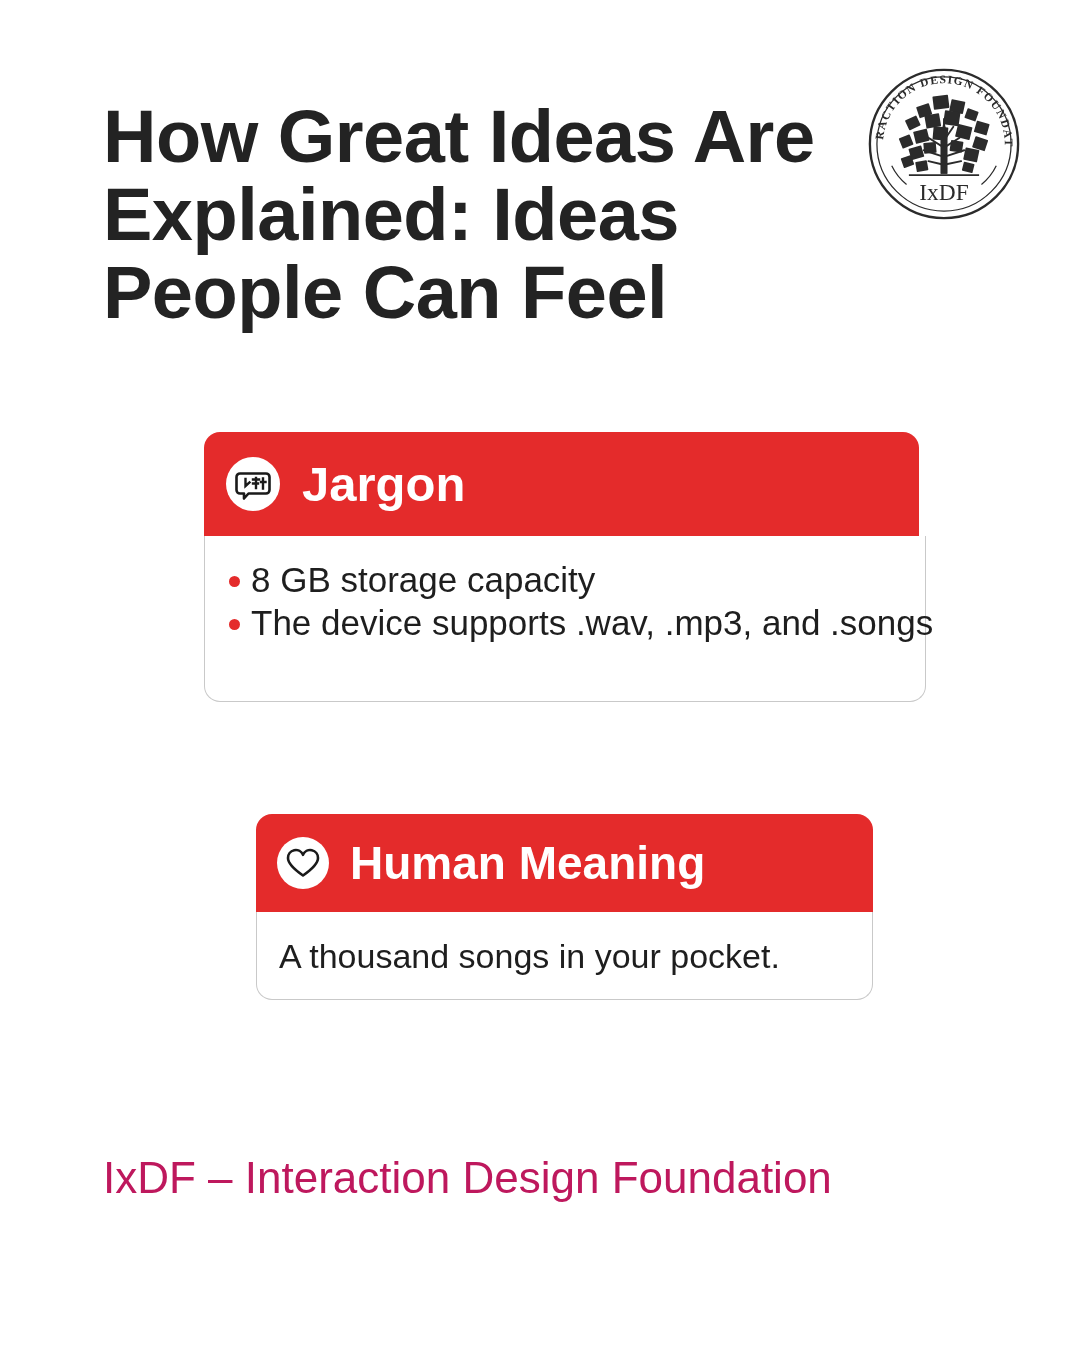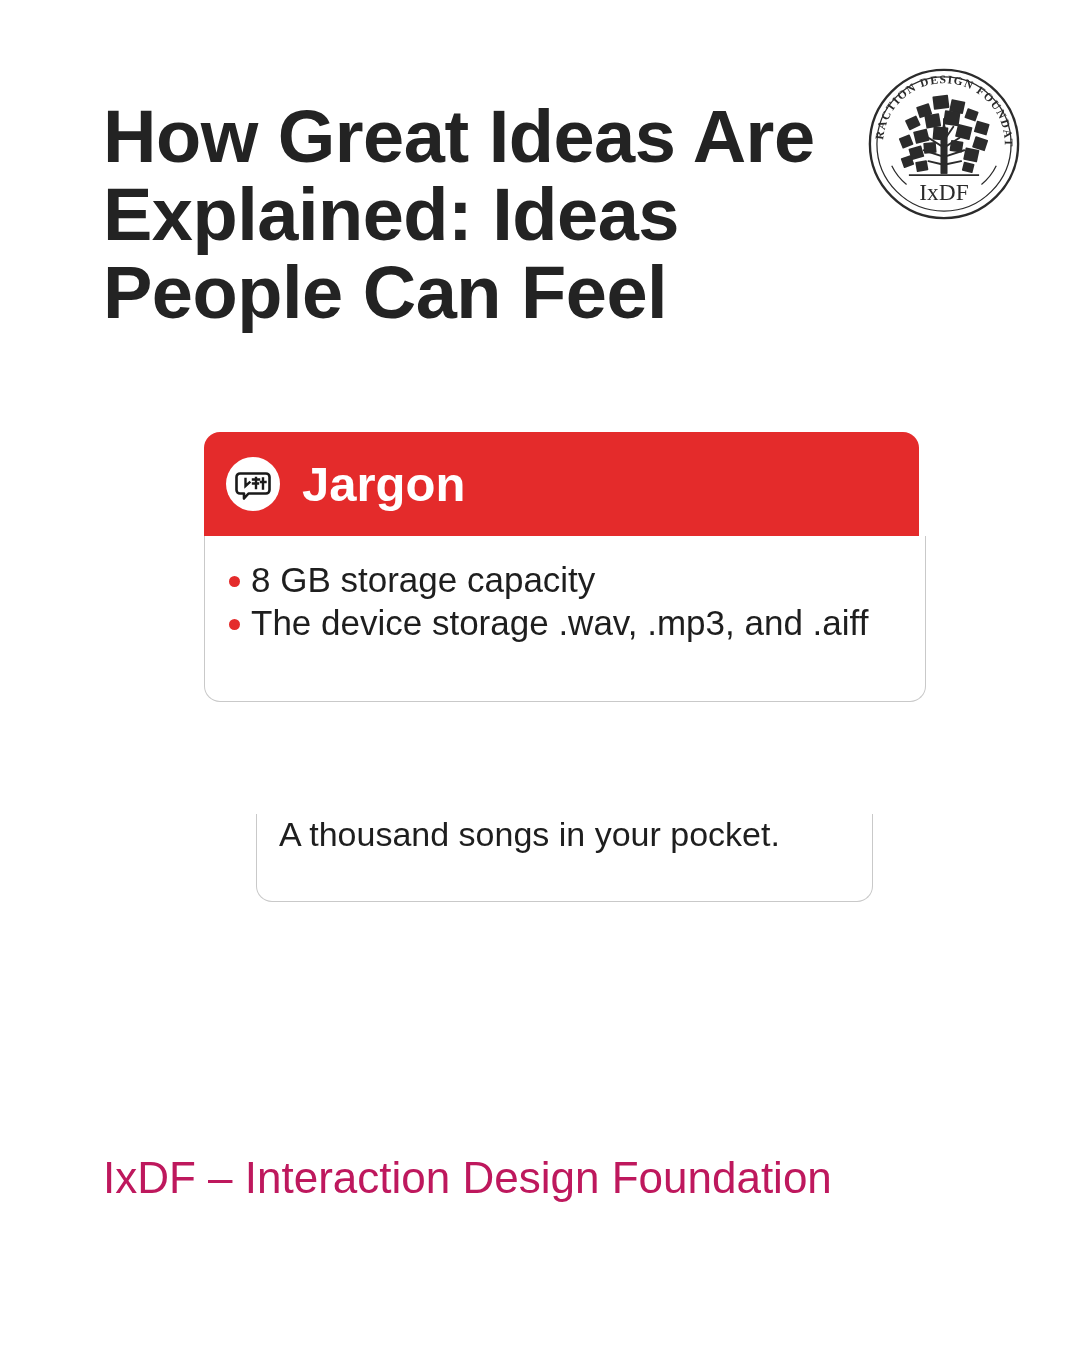--- a/index.html
+++ b/index.html
@@ -153,20 +153,21 @@
   }
   #human-card .card-title {
     font-size: 46px;
     line-height: 46px;
     margin-left: 21px;
   }
   #human-card .card-body {
     width: 617px;
     height: 88px;
     display: flex;
+    align-items: center;
     padding-left: 22px;
   }
   .body-line {
     font-size: 34px;
     line-height: 40px;
     color: #1e1e1e;
     white-space: nowrap;
   }
 
   
@@ -267,26 +268,34 @@
             <path d="M20 15.5 h6 M20 19.5 h5 M23 14 v10"></path>
             <path d="M30 14.5 v10 M28 18 h4.5"></path>
           </g>
         </svg>
       </span>
       <span class="card-title">Jargon</span>
     </div>
     <div class="card-body">
       <ul class="bullet-list">
         <li>8 GB storage capacity</li>
-        <li>The device storage .wav, .mp3, and .aiff</li>
+        <li>The device supports .wav, .mp3, and .songs</li>
       </ul>
     </div>
   </div>
 
   <div class="card" id="human-card">
+    <div class="card-header">
+      <span class="card-badge">
+        <svg width="38" height="38" viewBox="0 0 38 38" xmlns="http://www.w3.org/2000/svg" aria-hidden="true">
+          <path d="M19 31.5 C 7.5 23.5 4 18.5 4 14 A 7.8 7.8 0 0 1 19 10.8 A 7.8 7.8 0 0 1 34 14 C 34 18.5 30.5 23.5 19 31.5 Z" fill="none" stroke="#1a1a1a" stroke-width="2.6" stroke-linejoin="round"></path>
+        </svg>
+      </span>
+      <span class="card-title">Human Meaning</span>
+    </div>
     <div class="card-body">
       <span class="body-line">A thousand songs in your pocket.</span>
     </div>
   </div>
 
   <div class="footer">
     <div class="footer-org">IxDF – Interaction Design Foundation</div>
   </div>
 
 </div>

